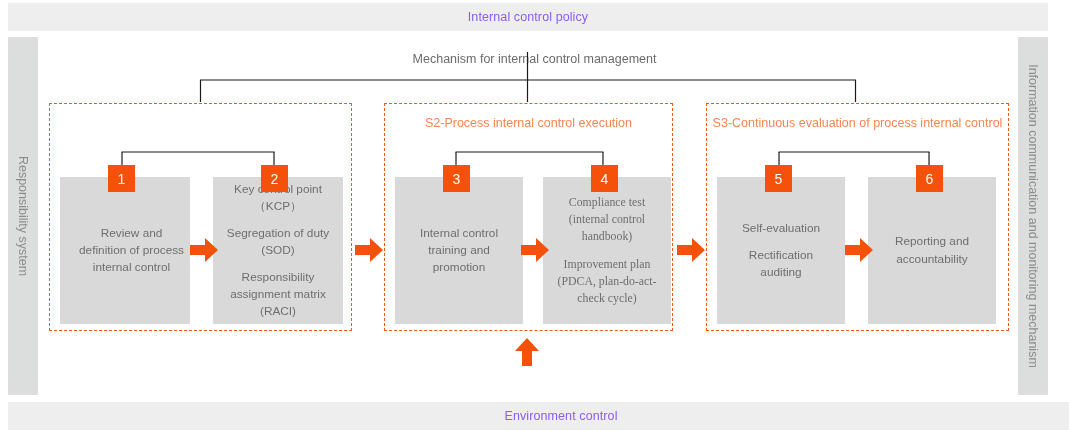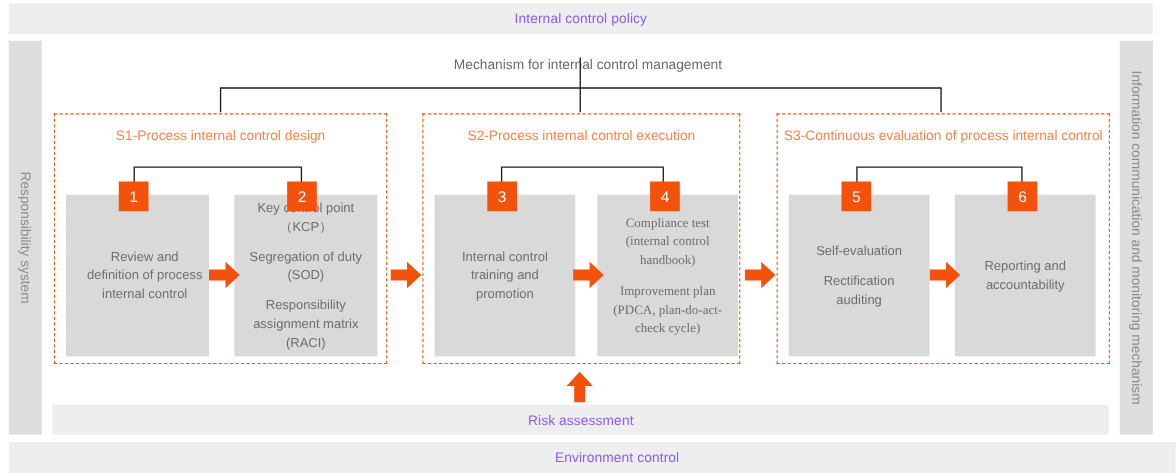--- a/index.html
+++ b/index.html
@@ -170,21 +170,20 @@
   </svg>
 
   <div class="sidecol" id="side-left">
     <span>Responsibility system</span>
   </div>
   <div class="sidecol" id="side-right">
     <span>Information communication and monitoring mechanism</span>
   </div>
 
   <div class="stage" id="stage-1">
-    <div class="stage-title">S1-Process internal control design</div>
     <svg class="bracket" viewBox="0 0 303 28" preserveAspectRatio="none">
       <line x1="72.5" y1="6" x2="72.5" y2="27" stroke="#1a1a1a" stroke-width="1.2"></line>
       <line x1="72" y1="6" x2="226" y2="6" stroke="#1a1a1a" stroke-width="1.2"></line>
       <line x1="225.5" y1="6" x2="225.5" y2="27" stroke="#1a1a1a" stroke-width="1.2"></line>
     </svg>
   </div>
 
   <div class="stage" id="stage-2">
     <div class="stage-title">S2-Process internal control execution</div>
     <svg class="bracket" viewBox="0 0 289 28" preserveAspectRatio="none">
@@ -246,20 +245,17 @@
     <path d="M0 8 H15 V1 L28 13 L15 25 V18 H0 Z" fill="#f4510b"></path>
   </svg>
   <svg class="arrow-r" id="arrow-5-6" viewBox="0 0 28 26">
     <path d="M0 8 H15 V1 L28 13 L15 25 V18 H0 Z" fill="#f4510b"></path>
   </svg>
 
   <svg id="arrow-up" viewBox="0 0 26 28">
     <path d="M8 28 V13 H1 L13 0 L25 13 H18 V28 Z" fill="#f4510b"></path>
   </svg>
 
-  <div class="band" id="band-risk">
-    <span>Risk assessment</span>
-  </div>
   <div class="band" id="band-env">
     <span>Environment control</span>
   </div>
 
 </div>
 
 </body></html>

